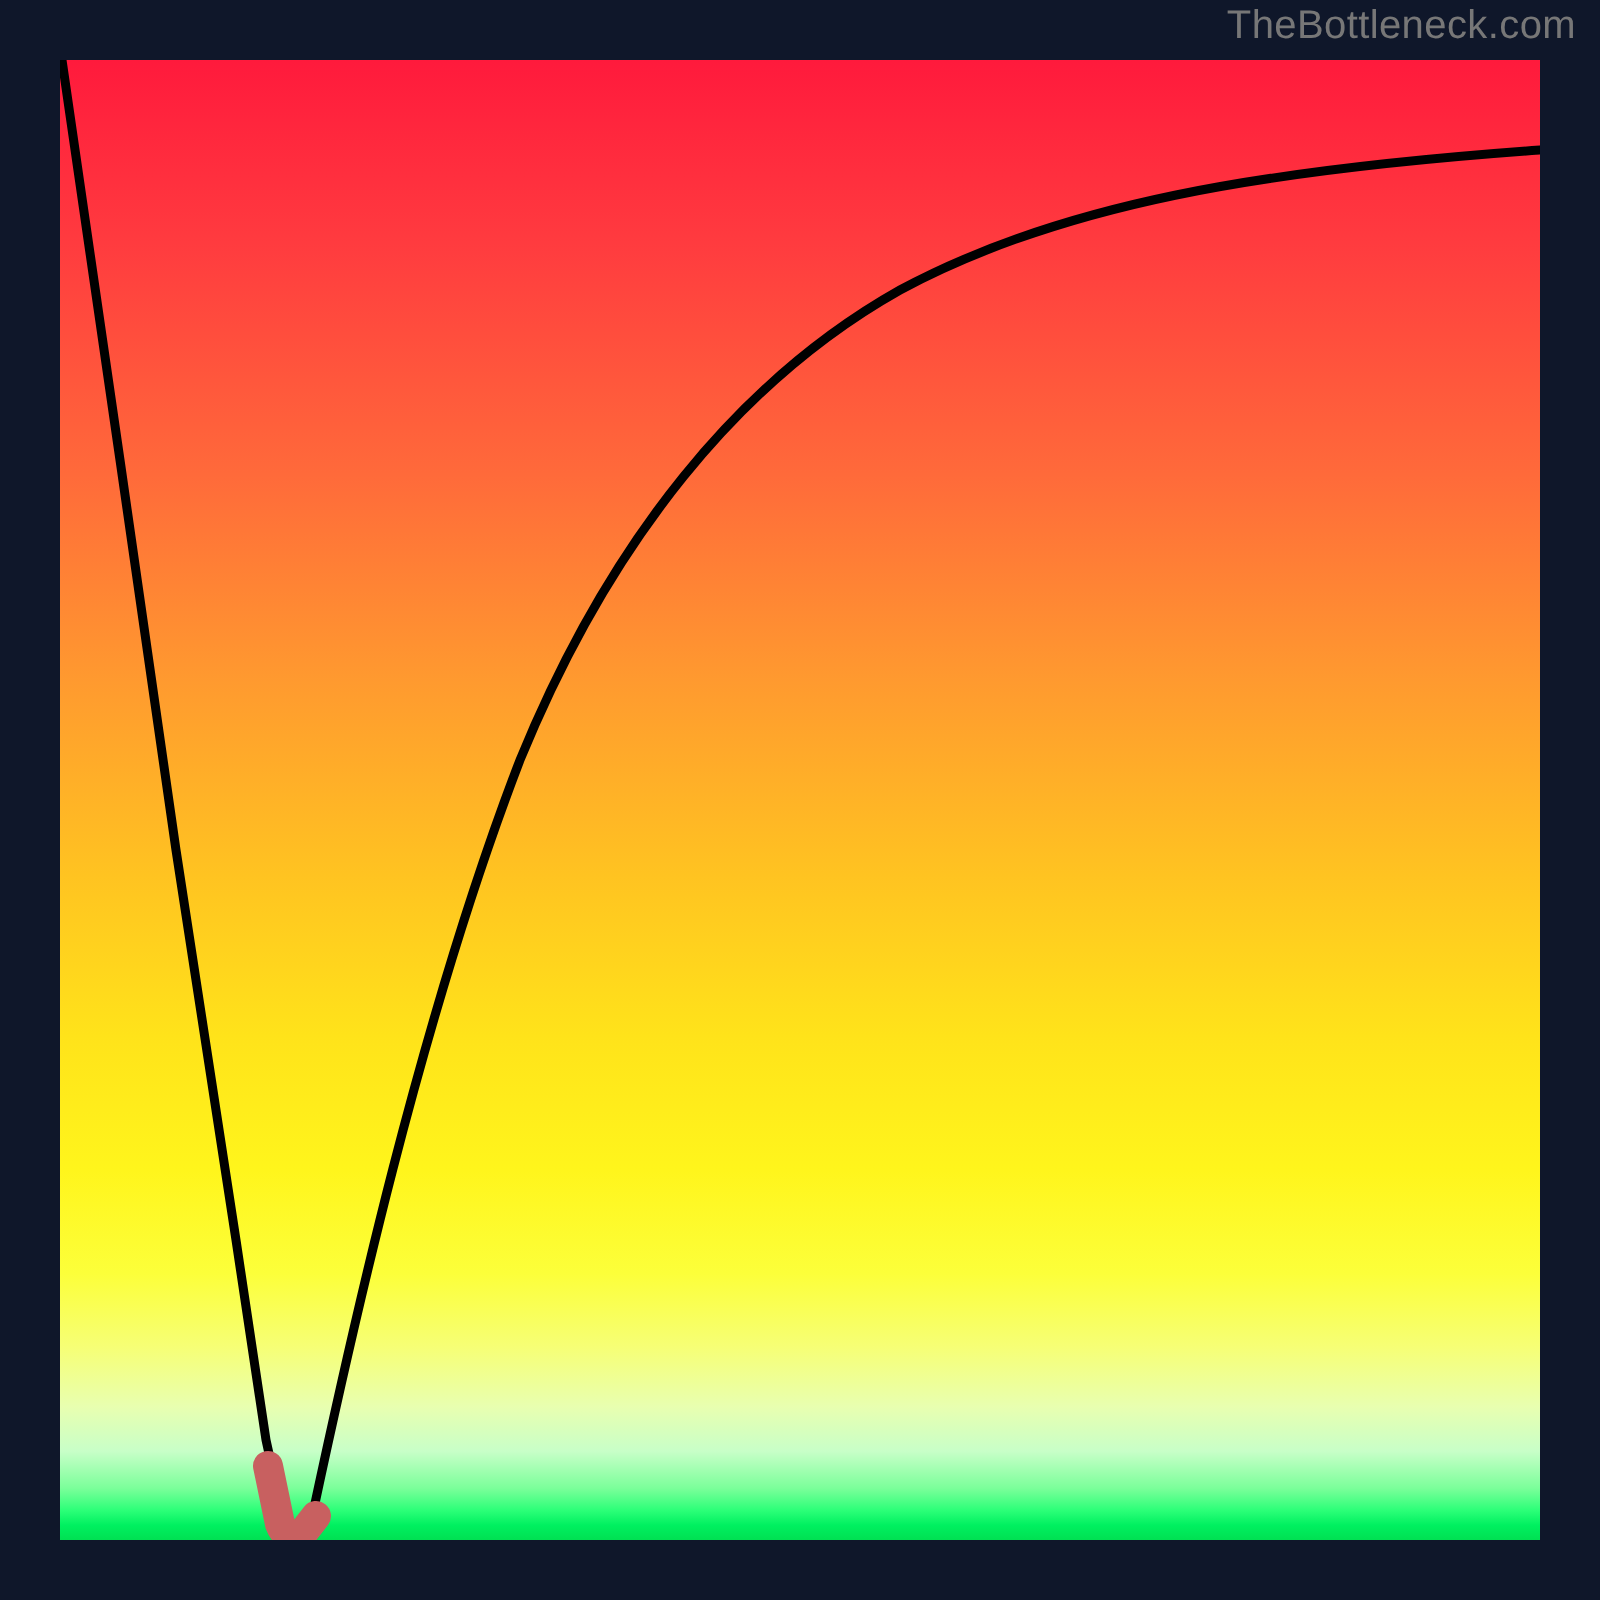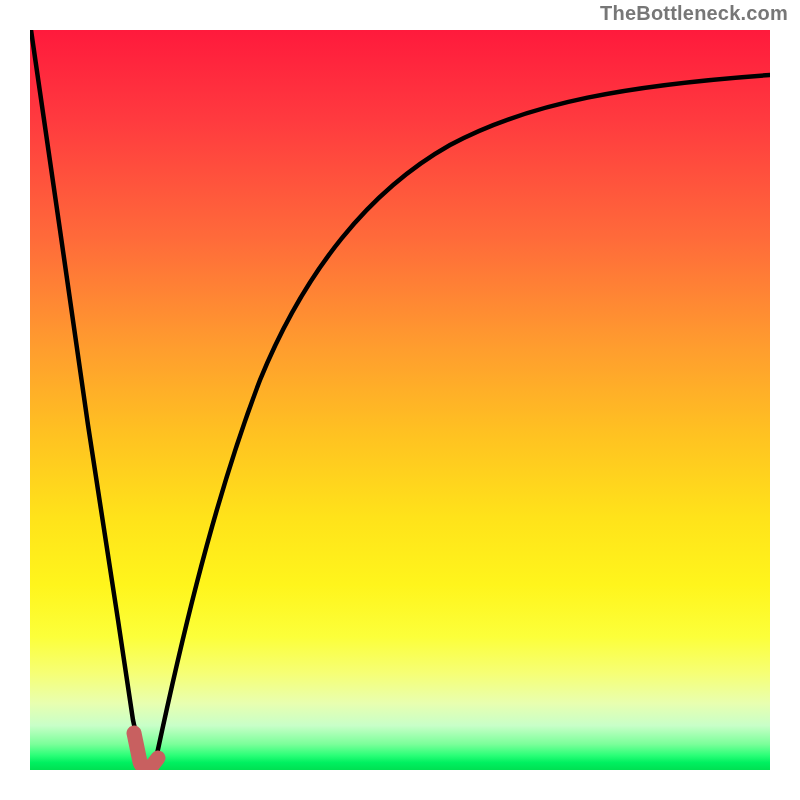--- a/index.html
+++ b/index.html
@@ -10,22 +10,21 @@
     background: #000;
     overflow: hidden;
     font-family: Arial, Helvetica, sans-serif;
   }
   .frame {
     position: absolute;
     top: 0;
     left: 0;
     width: 800px;
     height: 800px;
-    background: #ffffff;
-    font-weight: bold;
+    background: #0f172a;
   }
   .plot-area {
     position: absolute;
     top: 30px;
     left: 30px;
     width: 740px;
     height: 740px;
     overflow: hidden;
   }
   .gradient {

